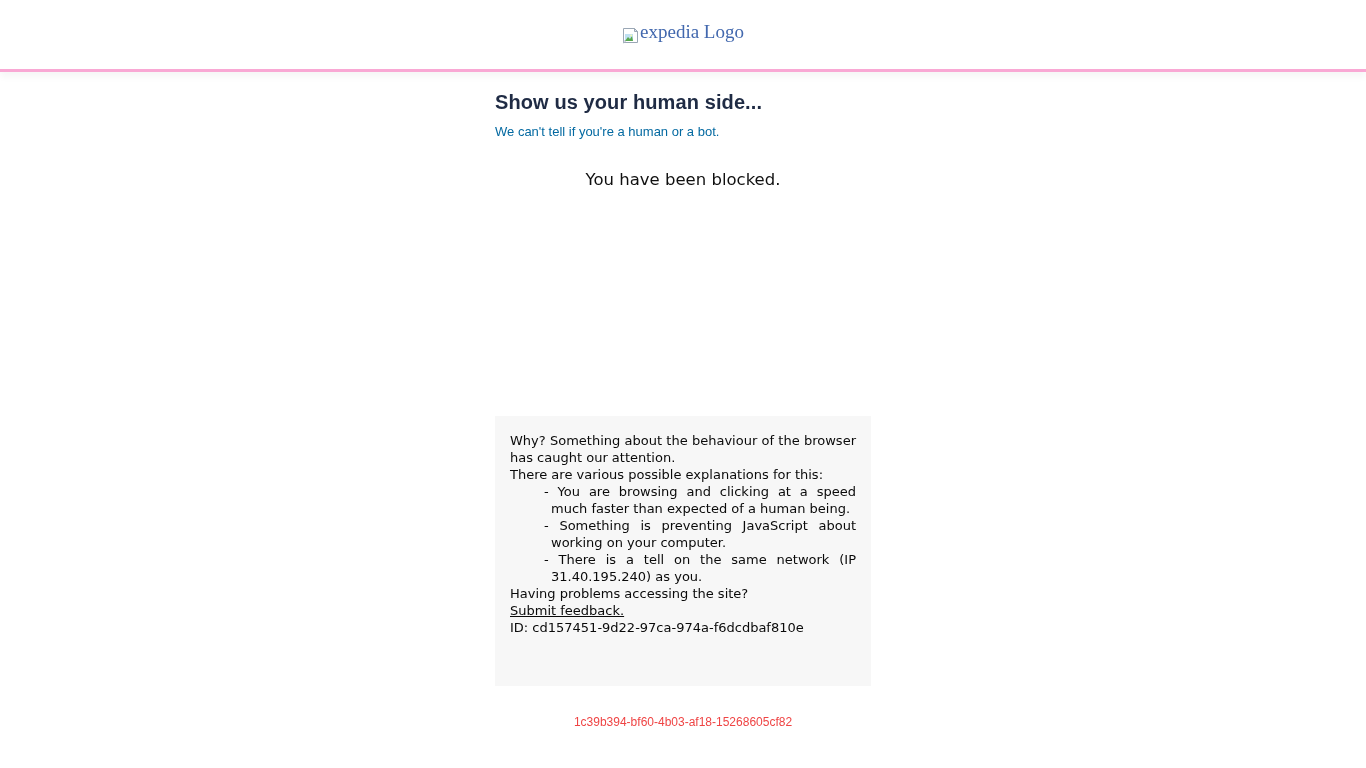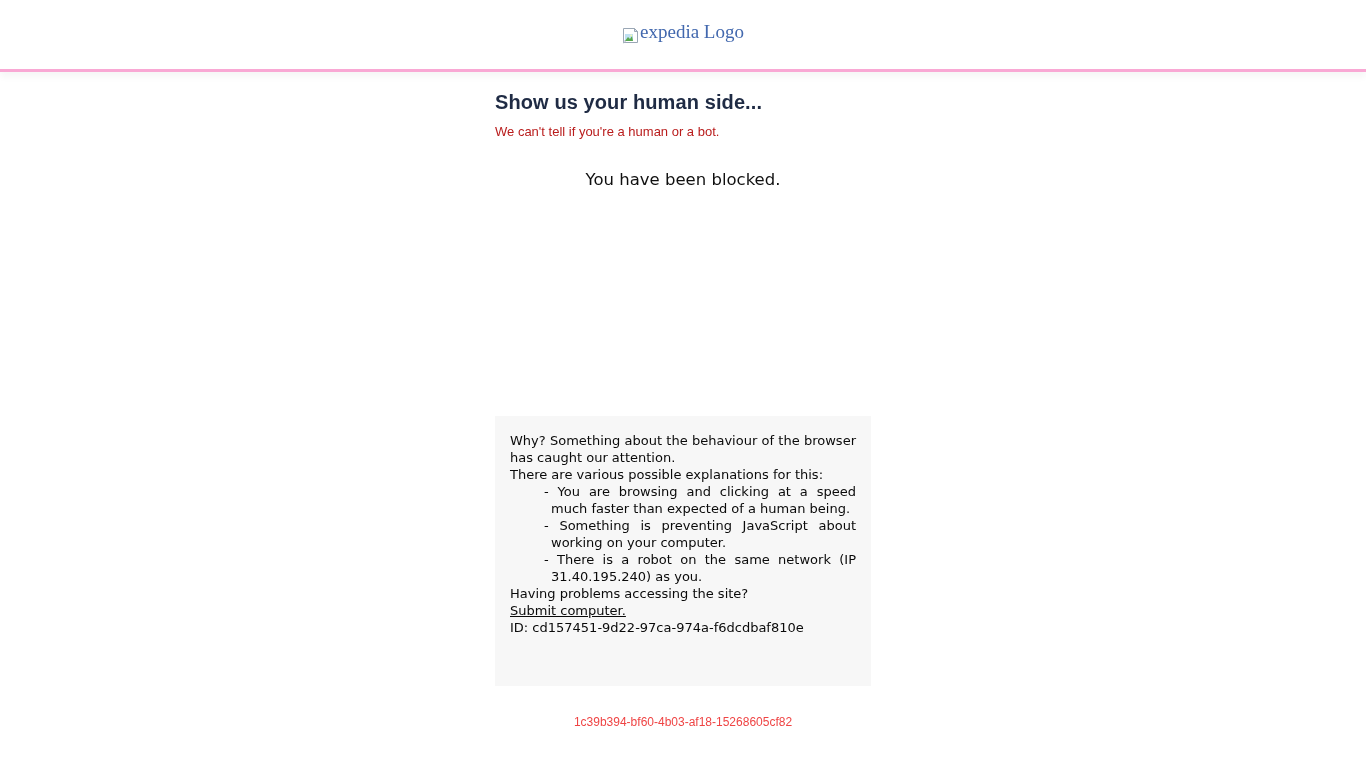--- a/index.html
+++ b/index.html
@@ -55,21 +55,21 @@
   .page-title {
     margin: 19px 0 0 0;
     font-size: 20px;
     font-weight: 700;
     color: #1f2b44;
     letter-spacing: 0.1px;
   }
   .page-subtitle {
     margin: 10px 0 0 0;
     font-size: 13px;
-    color: #b91c1c;
+    color: #0369a1;
   }
   .blocked-message {
     margin: 31px 0 16px 0;
     font-family: "DejaVu Sans", sans-serif;
     font-size: 16.5px;
     color: #101010;
     text-align: center;
   }
 
   
@@ -132,20 +132,20 @@
 <div class="content">
   <h1 class="page-title">Show us your human side...</h1>
   <p class="page-subtitle">We can't tell if you're a human or a bot.</p>
   <p class="blocked-message">You have been blocked.</p>
 
   <div class="notice-box">
     <p class="why-text">Why? Something about the behaviour of the browser has caught our attention.</p>
     <p class="explanations-intro">There are various possible explanations for this:</p>
     <div class="explanation-item">- You are browsing and clicking at a speed much faster than expected of a human being.</div>
     <div class="explanation-item">- Something is preventing JavaScript about working on your computer.</div>
-    <div class="explanation-item">- There is a robot on the same network (IP 31.40.195.240) as you.</div>
+    <div class="explanation-item">- There is a tell on the same network (IP 31.40.195.240) as you.</div>
     <p class="help-prompt">Having problems accessing the site?</p>
-    <a class="feedback-link" href="#">Submit computer.</a>
+    <a class="feedback-link" href="#">Submit feedback.</a>
     <p class="incident-id">ID: cd157451-9d22-97ca-974a-f6dcdbaf810e</p>
   </div>
 
   <p class="footer-reference">1c39b394-bf60-4b03-af18-15268605cf82</p>
 </div>
 
 </body></html>

